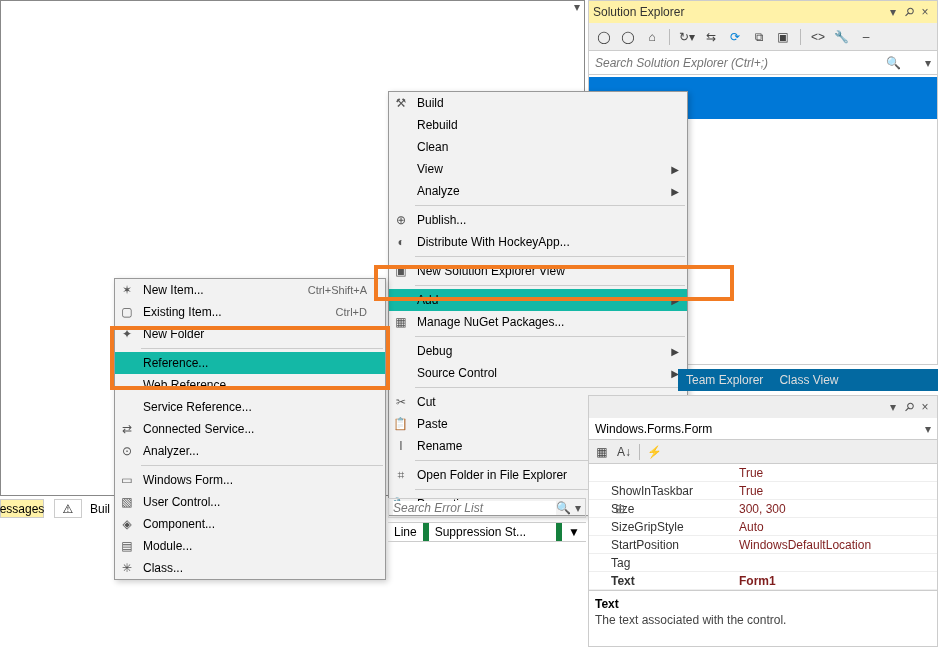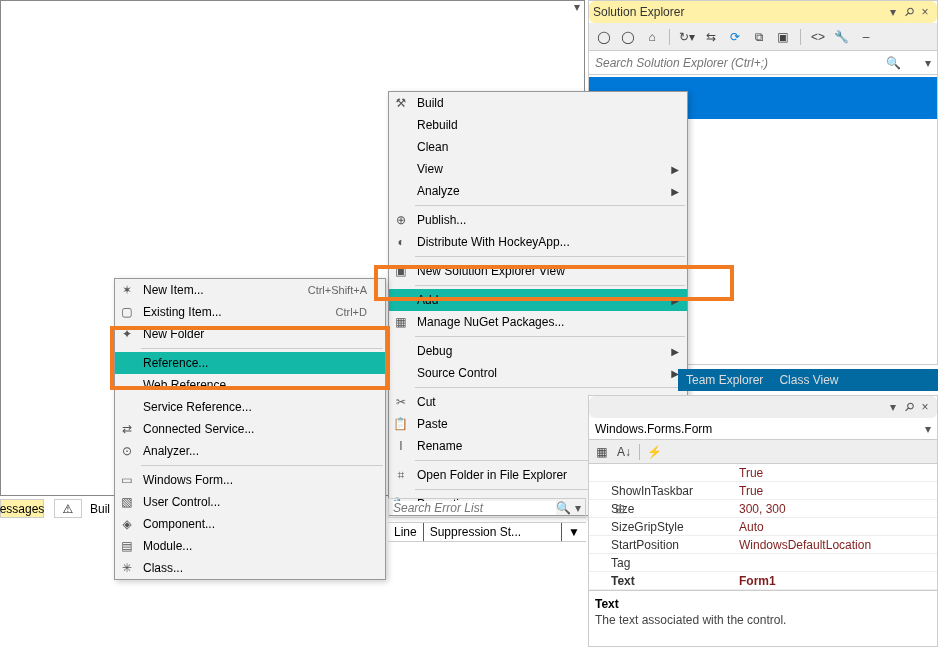--- a/index.html
+++ b/index.html
@@ -3,21 +3,21 @@
 <meta charset="utf-8">
 <style>
   * { box-sizing: border-box; margin: 0; padding: 0; font-family: "Segoe UI", Tahoma, sans-serif; font-size: 12px; }
   body { width: 941px; height: 653px; background: #fff; position: relative; overflow: hidden; }
 
   
   .editor-area { position: absolute; left: 0; top: 0; width: 585px; height: 496px; border: 1px solid #888; background: #fff; }
 
   
   .solution-panel { position: absolute; left: 588px; top: 0; width: 350px; height: 365px; border: 1px solid #ccc; background: #fff; }
-  .panel-title { background: #fff2a8; height: 22px; display: flex; align-items: center; padding: 0 4px; border-radius: 6px; }
+  .panel-title { background: #fff2a8; height: 22px; display: flex; align-items: center; padding: 0 4px; }
   .panel-title-text { flex: 1; font-weight: normal; color: #333; }
   .panel-title-ctl { width: 16px; text-align: center; color: #555; cursor: pointer; }
   .sol-toolbar { height: 28px; background: #eee; border-bottom: 1px solid #ccc; display: flex; align-items: center; gap: 6px; padding: 0 6px; }
   .sol-btn { width: 18px; height: 18px; display: inline-flex; align-items: center; justify-content: center; color: #444; }
   .sol-sep { width: 1px; height: 16px; background: #bbb; margin: 0 2px; }
   .sol-search { height: 24px; display: flex; align-items: center; padding: 0 6px; border-bottom: 1px solid #ccc; gap: 20px; }
   .sol-search input { flex: 1; border: none; outline: none; font-style: italic; color: #888; }
   .sol-tree { padding: 2px 0; }
   .tree-selected { background: #0078d7; color: #000000; padding: 14px 8px; font-weight: bold; }
   .tree-item { padding: 2px 8px 2px 56px; color: #333; }
@@ -58,21 +58,21 @@
   .prop-desc-title { font-weight: bold; }
   .prop-desc-text { color: #444; margin-top: 2px; }
 
   
   .btm-tabs { position: absolute; left: 0; top: 499px; width: 44px; height: 19px; background: #fff2a8; border: 1px solid #ccc; display:flex; align-items:center; justify-content:center; }
   .btm-warn { position: absolute; left: 54px; top: 499px; width: 28px; height: 19px; border:1px solid #ccc; display:flex; align-items:center; justify-content:center; }
   .btm-buil { position: absolute; left: 90px; top: 499px; width: 26px; height: 19px; display:flex; align-items:center; }
   .err-search { position: absolute; left: 388px; top: 498px; width: 198px; height: 20px; border: 1px solid #ccc; display:flex; align-items:center; padding:0 4px; }
   .err-search input { flex:1; border:none; outline:none; font-style:italic; color:#888; }
   .err-cols { position: absolute; left: 388px; top: 522px; width: 198px; height: 20px; border-top:1px solid #ccc; border-bottom:1px solid #ccc; display:flex; align-items:center; }
-  .err-col { padding: 0 6px; border-right: 1px solid #15803d; height:100%; display:flex; align-items:center; } 
+  .err-col { padding: 0 6px; border-right: 6px solid #15803d; height:100%; display:flex; align-items:center; } 
 
   .pin-icon::before { content: "⚲"; display:inline-block; transform: rotate(45deg); }
 </style>
 </head>
 <body>
 
 <div class="editor-area"></div>
 
 <div style="position:absolute; left:570px; top:0; width:14px; height:14px; color:#555; text-align:center;">▾</div>
 

